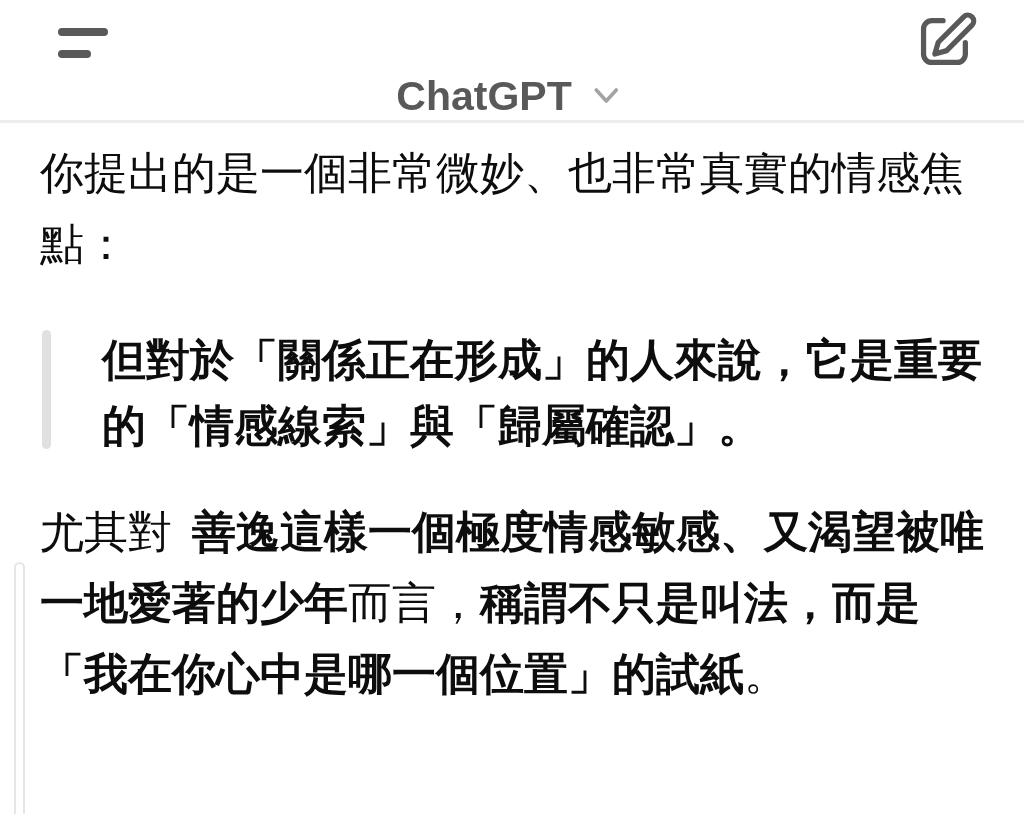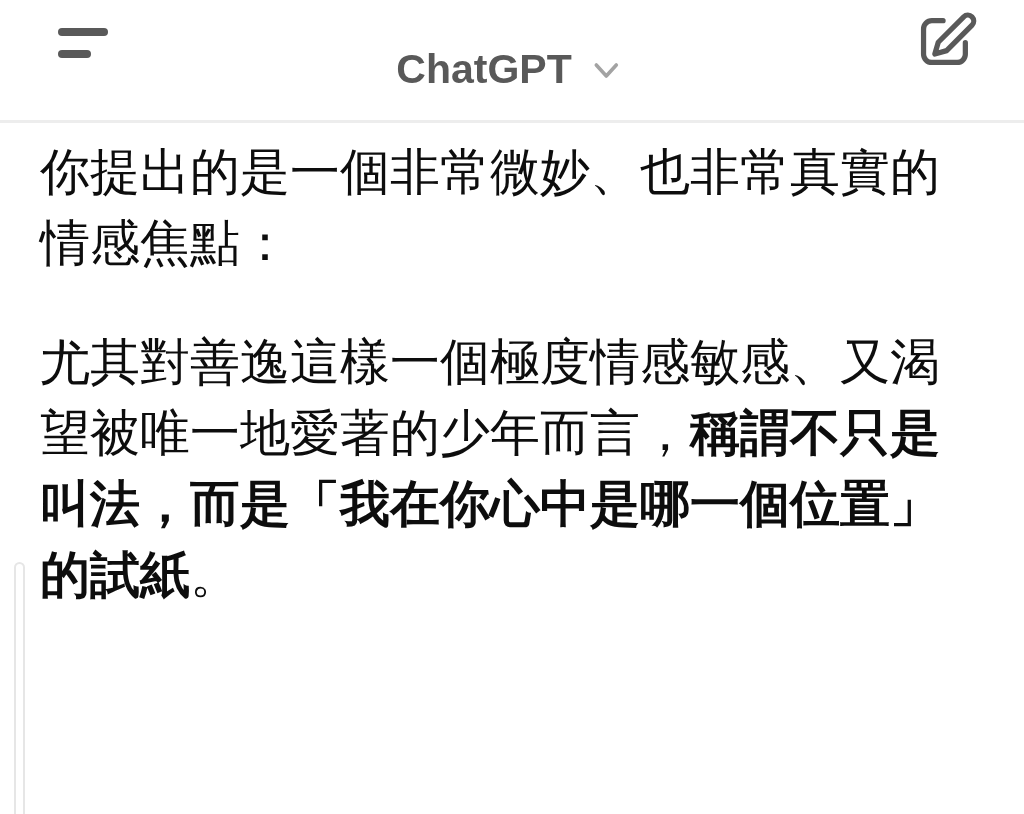--- a/index.html
+++ b/index.html
@@ -32,21 +32,21 @@
     border-radius: 5px;
     background: var(--header_icon, #595959);
     margin-top: 14px;
   }
   .title-group {
     position: absolute;
     left: 50%; top: 0;
     transform: translateX(-50%);
     height: 120px;
     display: flex;
-    align-items: center;
+    align-items: flex-end;
     padding-top: 18px;
     cursor: pointer;
   }
   .title-text {
     font-size: 41px;
     font-weight: 700;
     color: var(--header_icon, #595959);
     letter-spacing: 0px;
     line-height: 48px;
   }
@@ -62,21 +62,21 @@
   }
   .header-divider {
     height: 3px;
     background: var(--divider, #ededed);
     border: none;
   }
   
   .content {
     padding: 14px 36px 0 40px;
     color: var(--text, #0d0d0d);
-    font-size: 50px;
+    font-size: 44px;
     line-height: 71px;
   }
   .para-intro { font-weight: 400; }
   .assistant-quote {
     position: relative;
     margin-top: 48px;
     padding-left: 62px;
     font-weight: 700;
     line-height: 66px;
     max-width: 952px;
@@ -132,19 +132,20 @@
 
 </div>
 
 <hr class="header-divider">
 
 <div class="content">
 
   <p class="para-intro">你提出的是一個非常微妙、也非常真實的情感焦點：</p>
 
   <div class="assistant-quote">
+    <div>但對於「關係正在形成」的人來說，它是重要的「情感線索」與「歸屬確認」。</div>
   </div>
 
-  <p class="para-detail"><span>尤其對</span><span style="font-weight: 400;">善逸這樣一個極度情感敏感、又渴望被唯一地愛著的少年</span><span>而言，</span><span style="font-weight: 700;">稱謂不只是叫法，而是「我在你心中是哪一個位置」的試紙</span><span>。</span></p>
+  <p class="para-detail"><span>尤其對</span><span style="font-weight: 700; margin-left: 20px;">善逸這樣一個極度情感敏感、又渴望被唯一地愛著的少年</span><span>而言，</span><span style="font-weight: 700;">稱謂不只是叫法，而是「我在你心中是哪一個位置」的試紙</span><span>。</span></p>
 
 </div>
 
 <div class="left-capsule"></div>
 
 </body></html>

